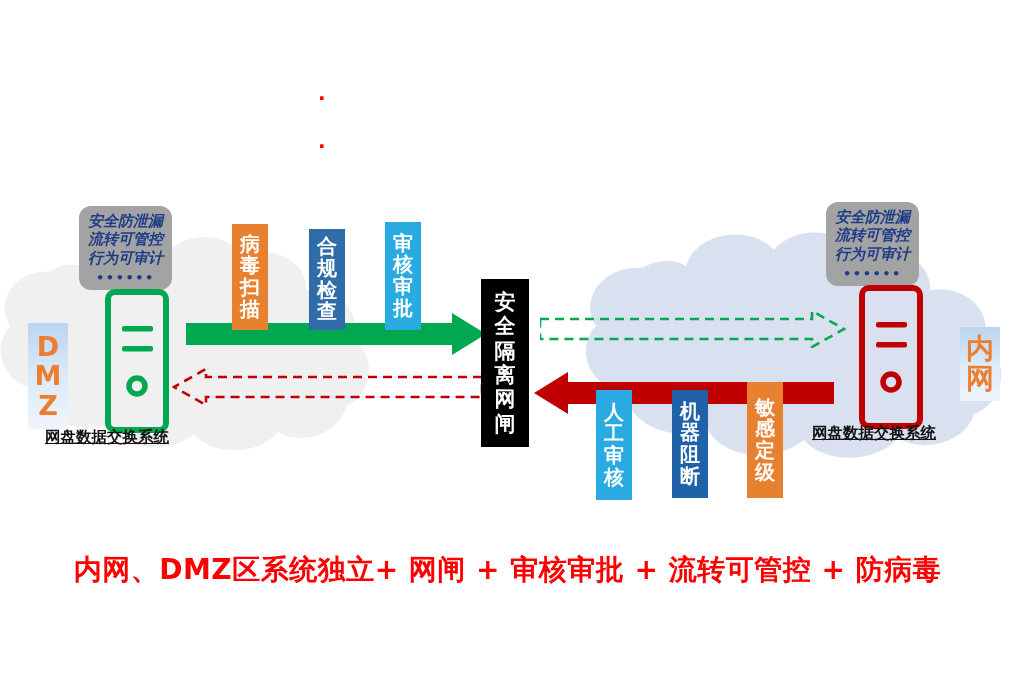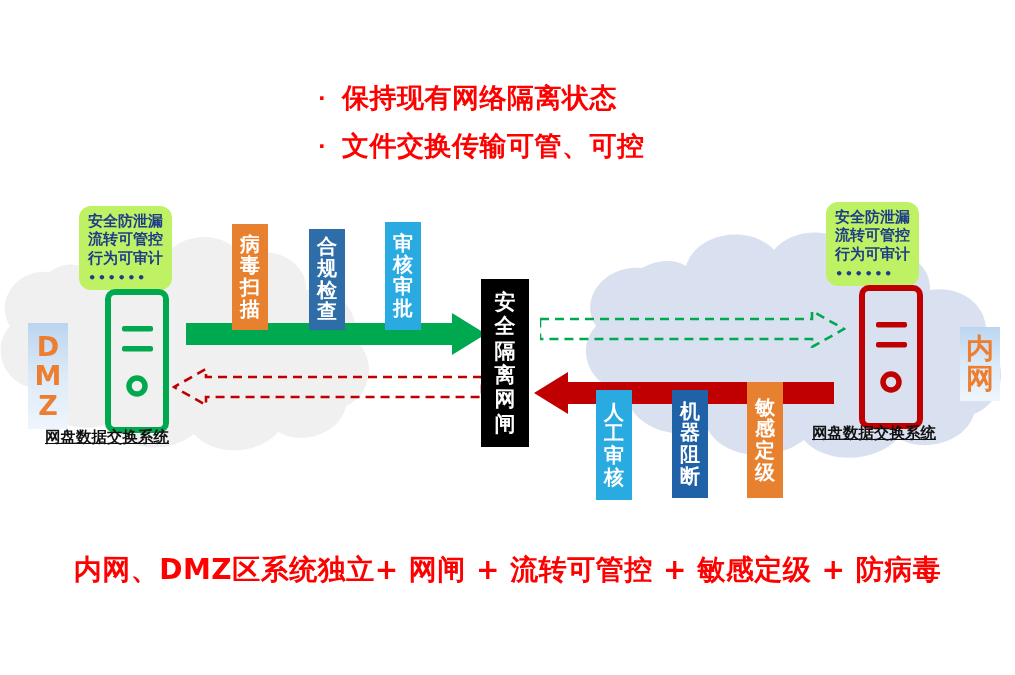--- a/index.html
+++ b/index.html
@@ -79,29 +79,30 @@
   #zone-intranet {
     left: 960px; top: 327px;
     width: 40px; height: 74px;
     font-size: 28px;
   }
   .zone-ch { display: block; }
 
   
   .callout {
     position: absolute;
-    background: #bef264;
+    background: #a3a3a3;
     border-radius: 12px;
     padding: 6px 9px 4px 9px;
     color: #1F3C88;
     font-weight: bold;
     font-size: 15px;
     line-height: 1.22;
-    text-align: left;
+    text-align: center;
     white-space: nowrap;
+    font-style: italic;
   }
   #callout-left  { left: 79px;  top: 206px; }
   #callout-right { left: 826px; top: 202px; }
   .callout-dots {
     display: block;
     margin-top: 3px;
     letter-spacing: 1.5px;
     font-size: 13px;
     color: #1F3C88;
   }
@@ -188,25 +189,23 @@
   }
 </style>
 </head>
 <body>
 
 <div class="stage">
 
   <div class="bullets">
     <div class="bullet-row">
       <span class="bullet-dot">·</span>
-      <span class="bullet-text">保持现有网络隔离状态</span>
     </div>
     <div class="bullet-row">
       <span class="bullet-dot">·</span>
-      <span class="bullet-text">文件交换传输可管、可控</span>
     </div>
   </div>
 
   <svg class="cloud" id="cloud-left" viewBox="0 0 430 235">
     <path d="M95,40 C105,8 155,0 178,24 C198,2 240,4 252,30
              C282,14 318,34 316,62 C348,58 372,84 364,112
              C386,126 384,166 356,178 C350,206 312,218 288,204
              C268,228 222,228 204,206 C176,228 132,222 118,196
              C84,208 46,190 44,160 C14,156 0,120 20,98
              C4,74 26,40 60,44 C70,36 84,34 95,40 Z" fill="#F0F0F0"></path>
@@ -319,15 +318,15 @@
     <span>阻</span>
     <span>断</span>
   </div>
   <div class="vlabel" id="lbl-classify">
     <span>敏</span>
     <span>感</span>
     <span>定</span>
     <span>级</span>
   </div>
 
-  <div id="summary">内网、DMZ区系统独立+ 网闸 + 流转可管控 + 敏感定级 + 防病毒</div>
+  <div id="summary">内网、DMZ区系统独立+ 网闸 + 审核审批 + 流转可管控 + 防病毒</div>
 
 </div>
 
 </body></html>

